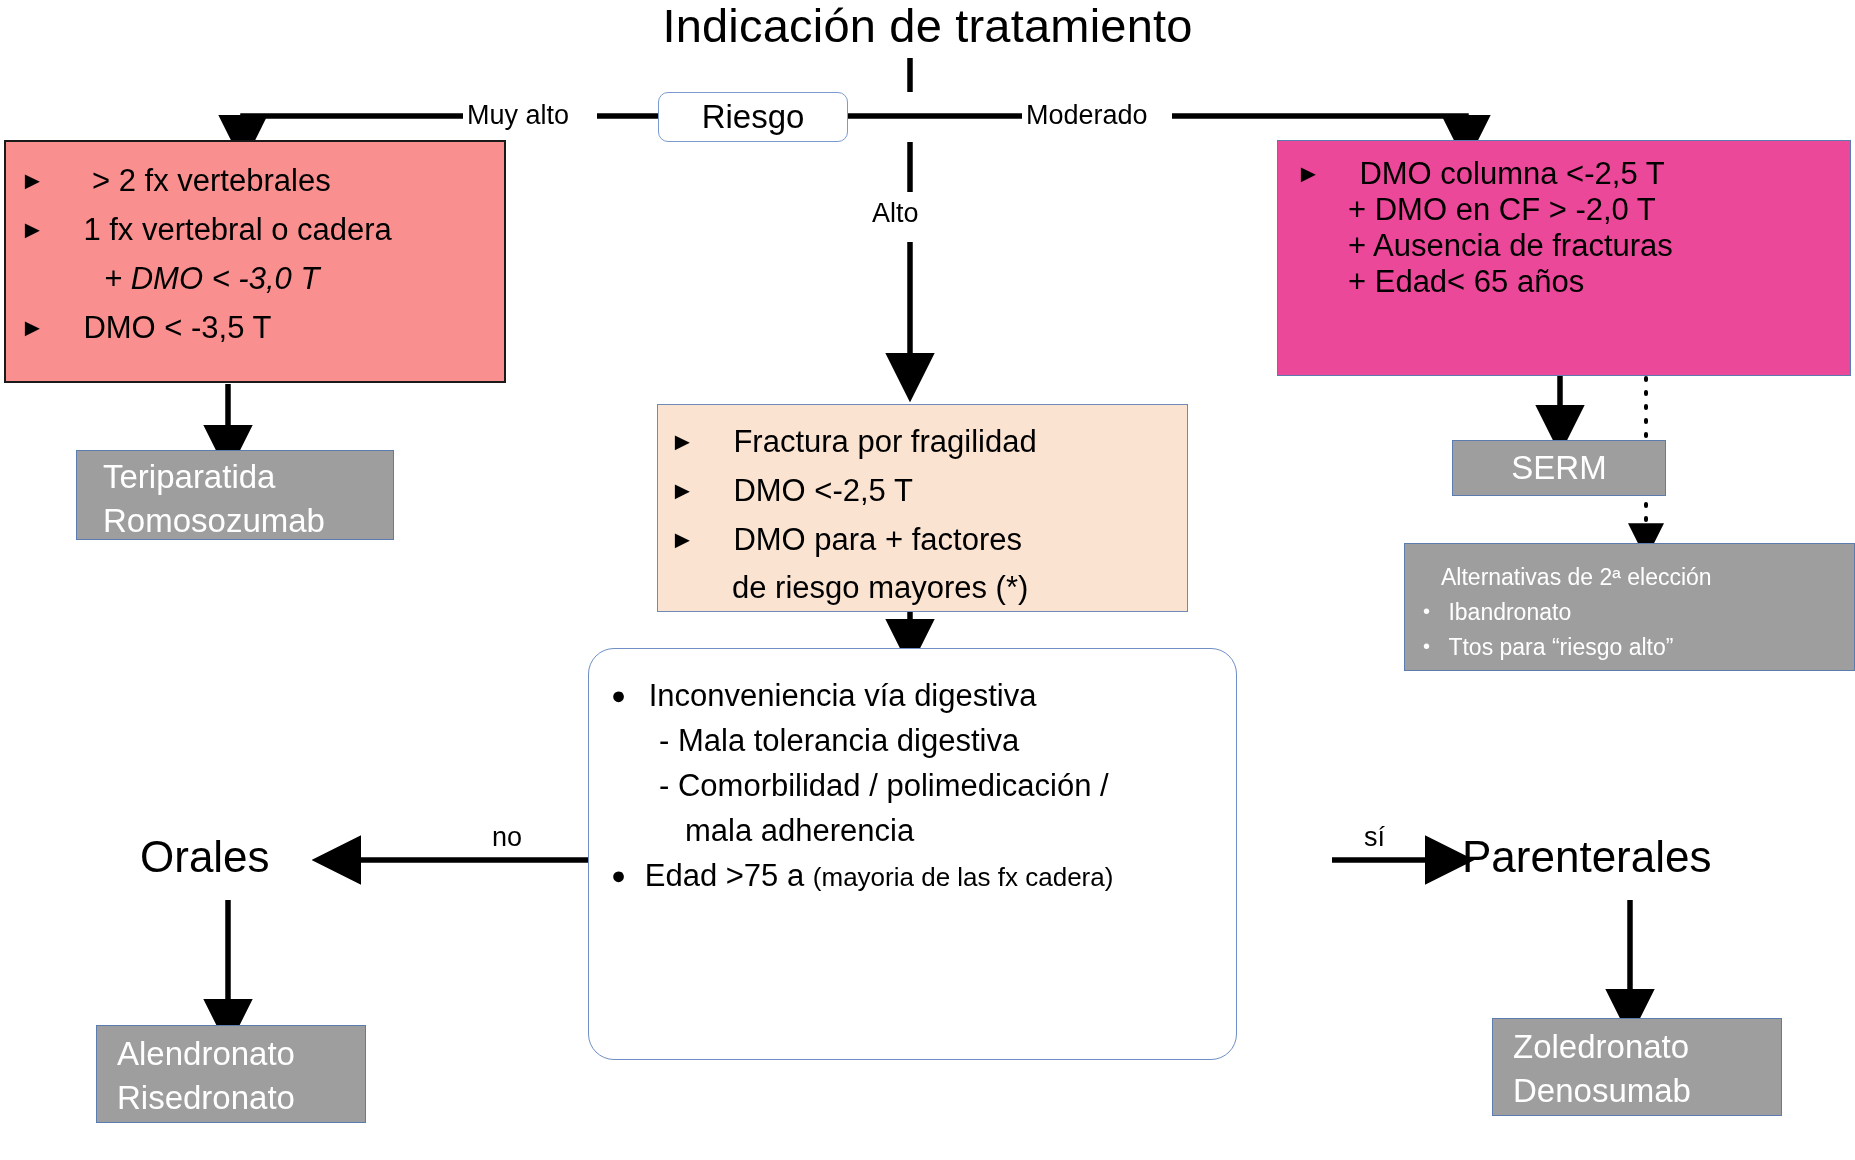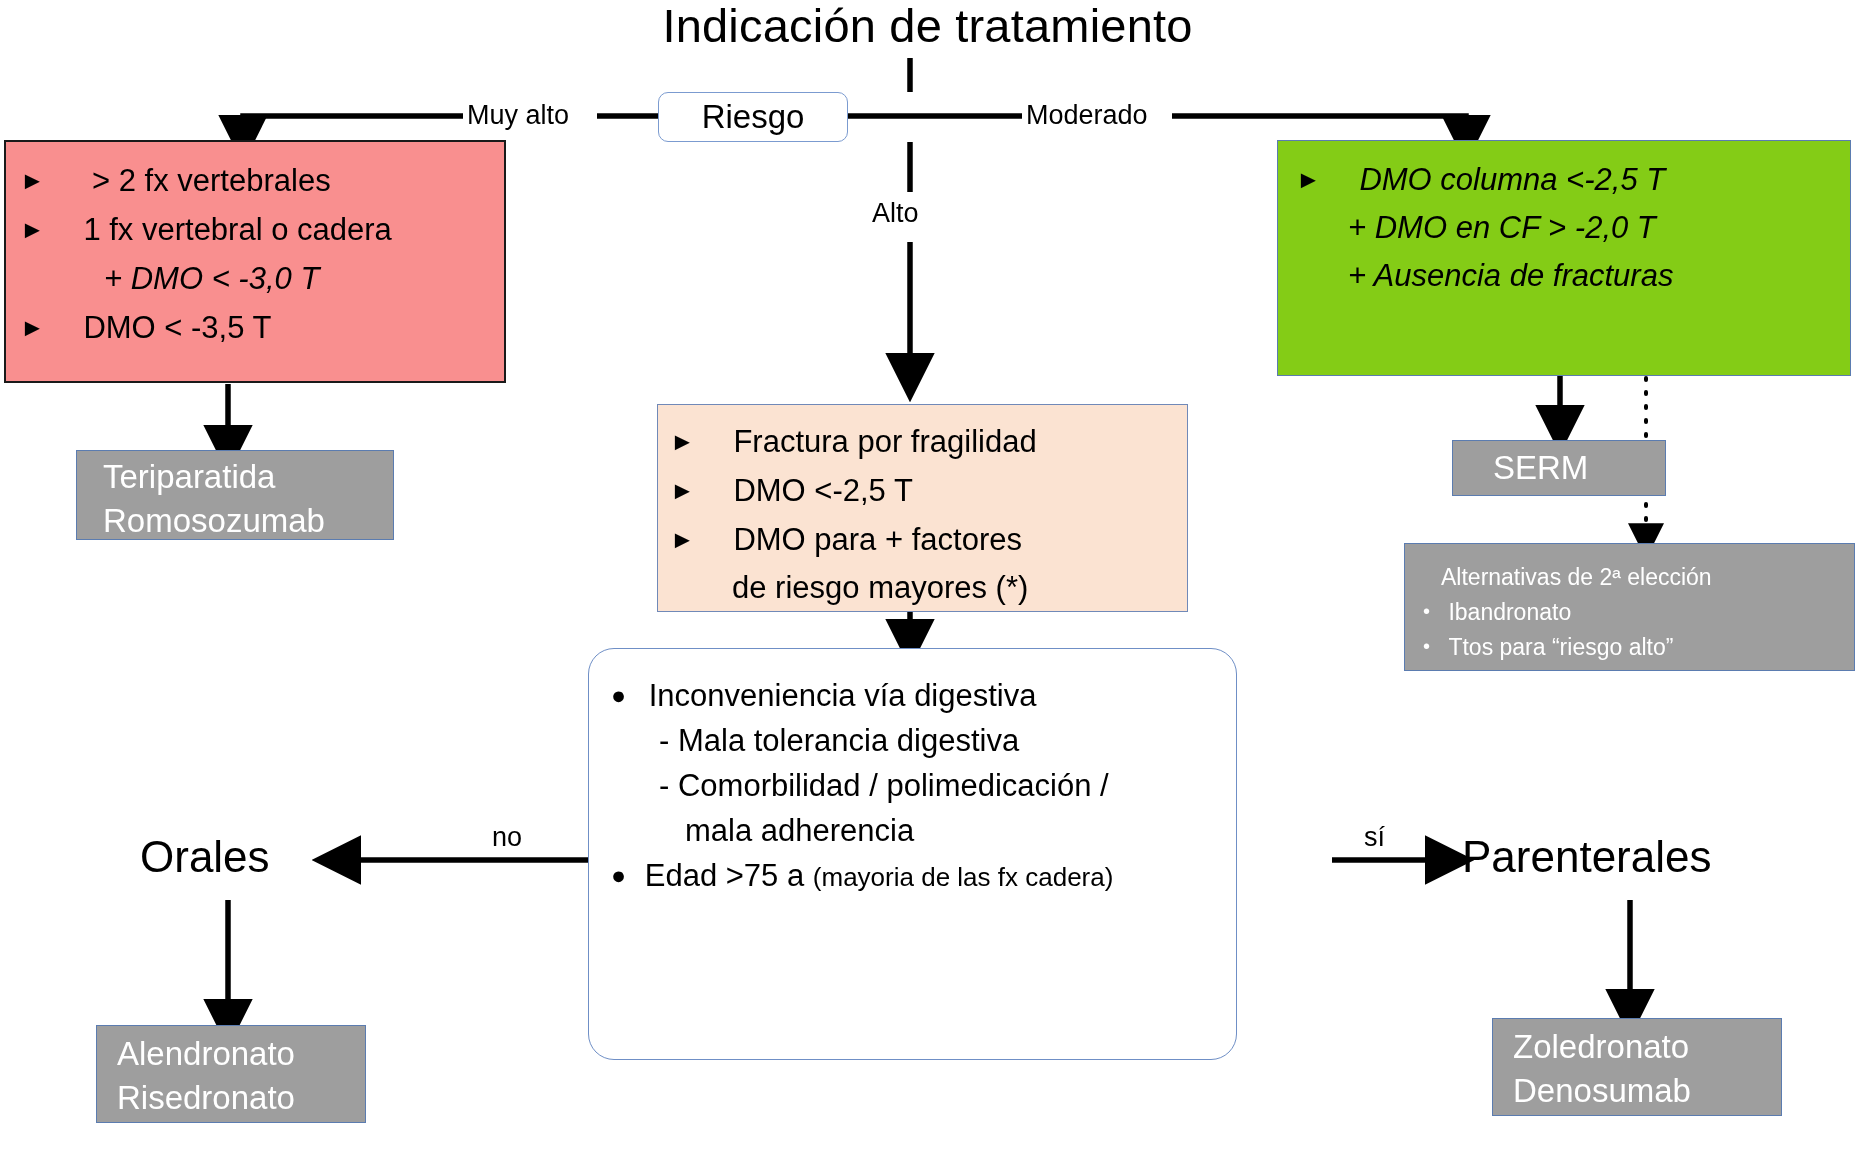--- a/index.html
+++ b/index.html
@@ -18,22 +18,22 @@
   .box{box-sizing:border-box;}
   .box-red{
     background:#F98F8F;border:2.5px solid #1a1a1a;
     color:#000;font-size:31px;line-height:49px;
   }
   .box-peach{
     background:#FBE3D2;border:1.5px solid #7089B8;
     color:#000;font-size:31px;line-height:48px;
   }
   .box-green{
-    background:#84cc16;border:1.5px solid #5B7CB0;
-    color:#000;font-size:31px;line-height:48px;font-style:italic;
+    background:#ec4899;border:1.5px solid #5B7CB0;
+    color:#000;font-size:31px;line-height:36px;
   }
   .box-gray{
     background:#9E9E9E;border:1.5px solid #5B7CB0;
     color:#ffffff;
   }
   .box-round{
     background:#ffffff;border:1.6px solid #6F8FC6;border-radius:26px;
     color:#000;font-size:31px;line-height:45px;
   }
   .box-riesgo{
@@ -159,24 +159,27 @@
     <div>
       <span class="tri">►</span>
       <span class="bul"></span><span>DMO columna &lt;-2,5 T</span>
     </div>
     <div style="padding-left:52px;">
       <span>+ DMO en CF &gt; -2,0 T</span>
     </div>
     <div style="padding-left:52px;">
       <span>+ Ausencia de fracturas</span>
     </div>
+    <div style="padding-left:52px;">
+      <span>+ Edad&lt; 65 años</span>
+    </div>
   </div>
 
   <div class="abs box box-gray" style="left:1452px;top:440px;width:214px;height:56px;
-       display:flex;align-items:center;justify-content:flex-start;font-size:33px;padding-left:40px;">
+       display:flex;align-items:center;justify-content:center;font-size:33px;">
     <span>SERM</span>
   </div>
 
   <div class="abs box box-gray small" style="left:1404px;top:543px;width:451px;height:128px;padding:16px 0 0 18px;">
     <div style="padding-left:18px;">Alternativas de 2ª elección</div>
     <div>
       <span class="dot" style="font-size:20px;">•</span>
       <span style="display:inline-block;width:12px;"></span><span>Ibandronato</span>
     </div>
     <div>

